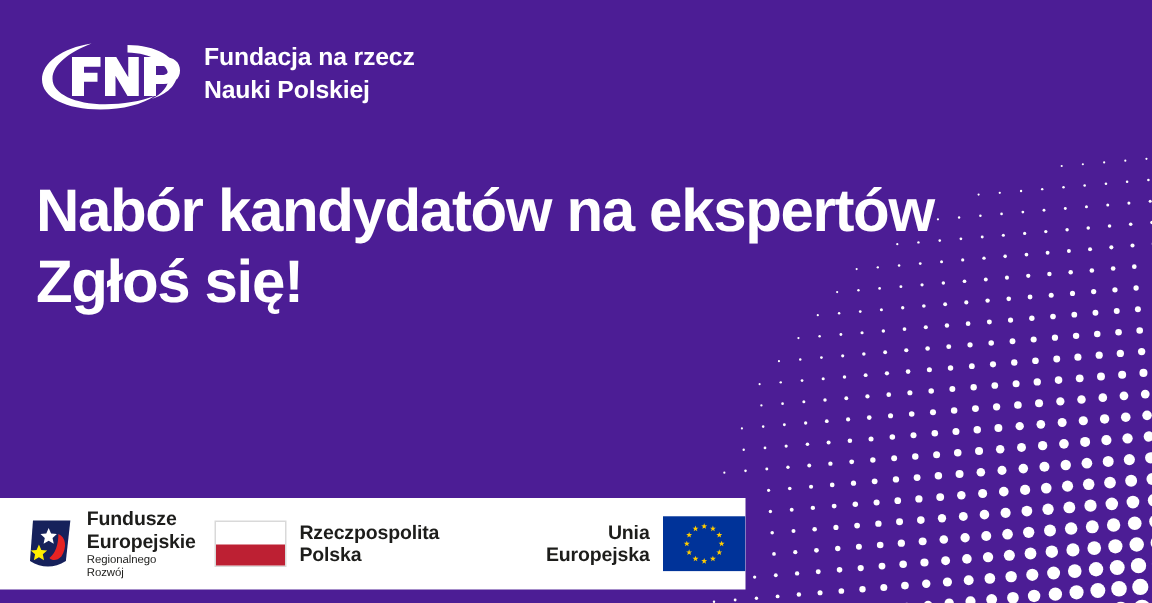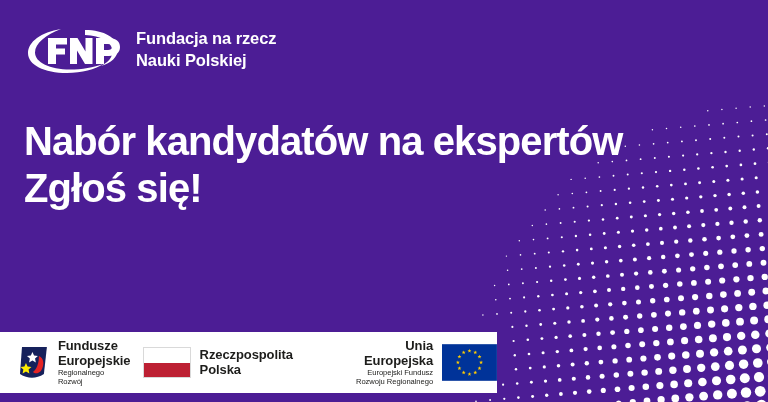--- a/index.html
+++ b/index.html
@@ -529,22 +529,20 @@
       </div>
       <div class="caption">
         <div class="cap-main">Rzeczpospolita
 Polska</div>
       </div>
     </div>
 
     <div class="footer-logo" id="eu-logo">
       <div class="caption">
         <div class="cap-main cap-main-r">Unia Europejska</div>
-        <div class="cap-sub cap-sub-r">Europejski Fundusz
-Rozwoju Regionalnego</div>
       </div>
       <svg id="eu-flag" viewBox="0 0 90 60">
           <rect width="90" height="60" fill="#003399"></rect>
           <path d="M45.00,7.60L45.82,9.87L48.23,9.95L46.33,11.43L47.00,13.75L45.00,12.39L43.00,13.75L43.67,11.43L41.77,9.95L44.18,9.87Z" fill="#ffcc00"></path>
           <path d="M54.50,10.15L55.32,12.42L57.73,12.49L55.83,13.98L56.50,16.30L54.50,14.94L52.50,16.30L53.17,13.98L51.27,12.49L53.68,12.42Z" fill="#ffcc00"></path>
           <path d="M61.45,17.10L62.27,19.37L64.69,19.45L62.78,20.93L63.45,23.25L61.45,21.89L59.46,23.25L60.13,20.93L58.22,19.45L60.64,19.37Z" fill="#ffcc00"></path>
           <path d="M64.00,26.60L64.82,28.87L67.23,28.95L65.33,30.43L66.00,32.75L64.00,31.39L62.00,32.75L62.67,30.43L60.77,28.95L63.18,28.87Z" fill="#ffcc00"></path>
           <path d="M61.45,36.10L62.27,38.37L64.69,38.45L62.78,39.93L63.45,42.25L61.45,40.89L59.46,42.25L60.13,39.93L58.22,38.45L60.64,38.37Z" fill="#ffcc00"></path>
           <path d="M54.50,43.05L55.32,45.33L57.73,45.40L55.83,46.89L56.50,49.21L54.50,47.85L52.50,49.21L53.17,46.89L51.27,45.40L53.68,45.33Z" fill="#ffcc00"></path>
           <path d="M45.00,45.60L45.82,47.87L48.23,47.95L46.33,49.43L47.00,51.75L45.00,50.39L43.00,51.75L43.67,49.43L41.77,47.95L44.18,47.87Z" fill="#ffcc00"></path>

